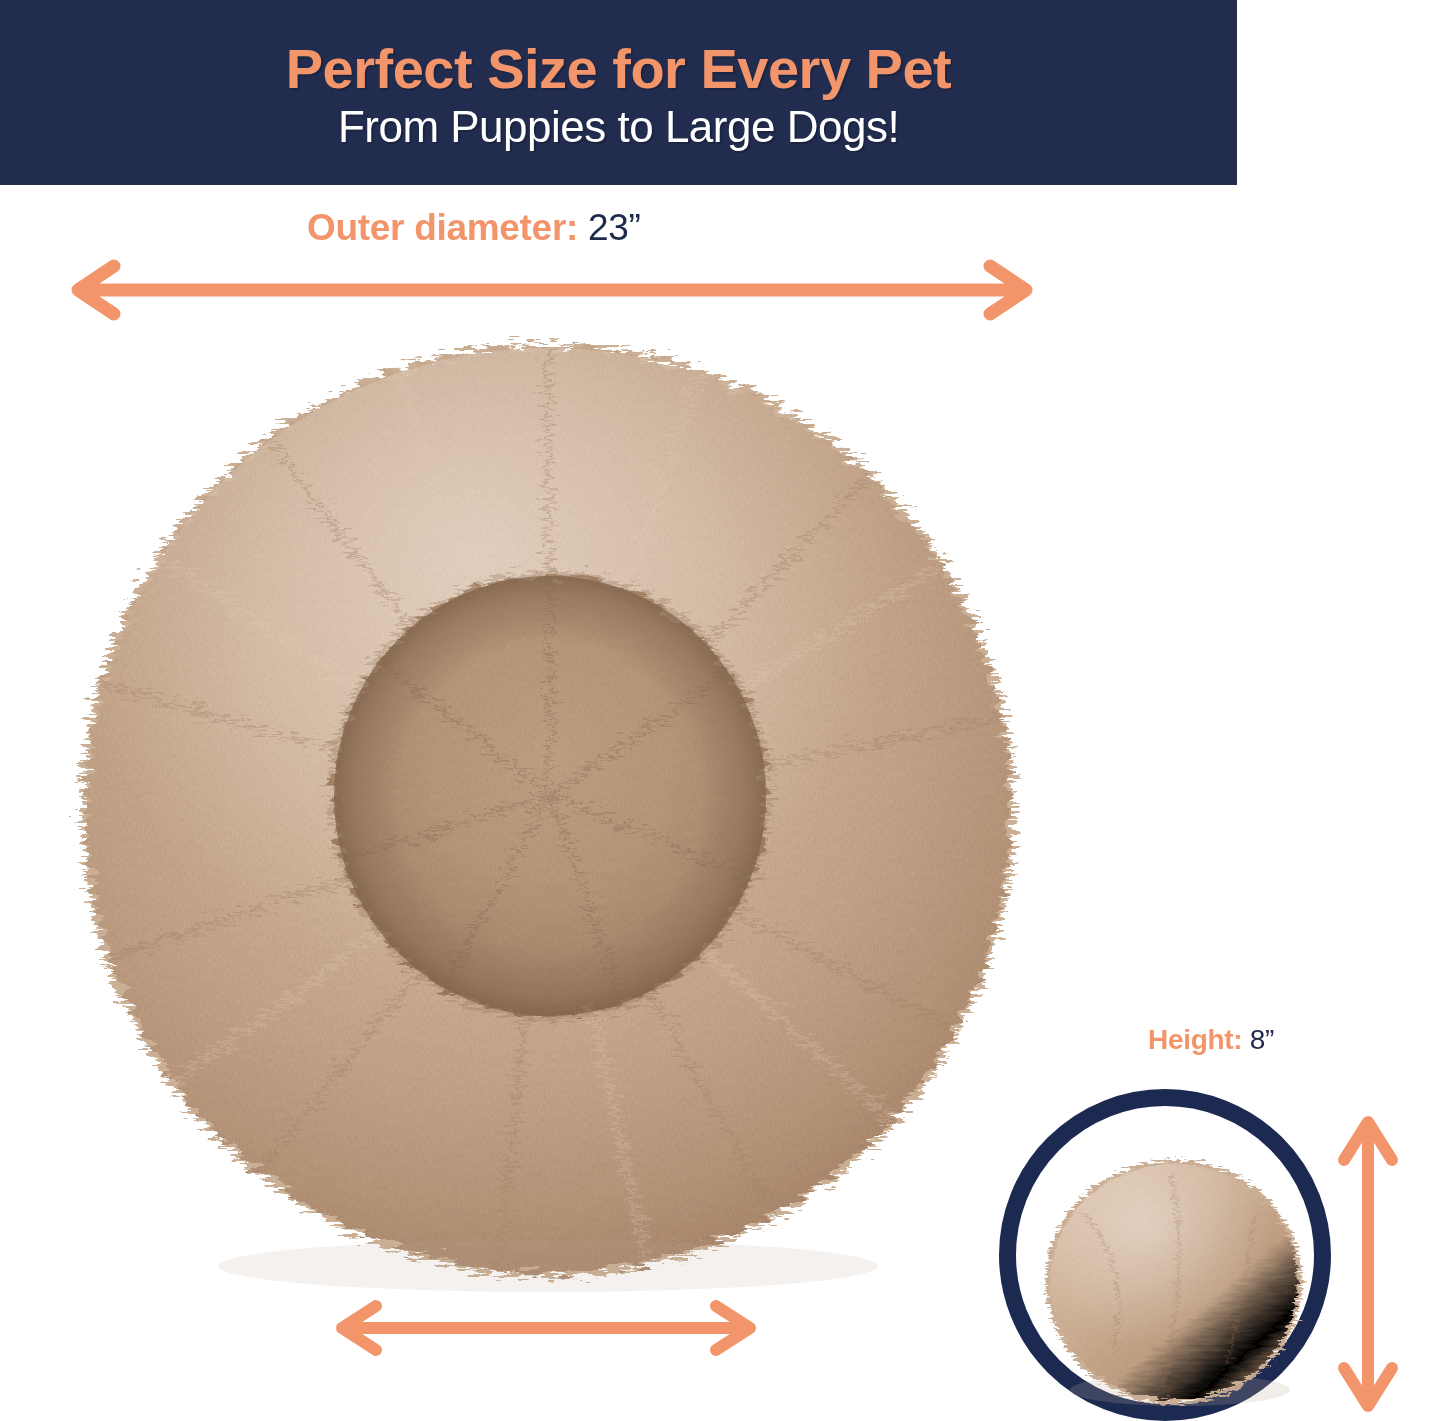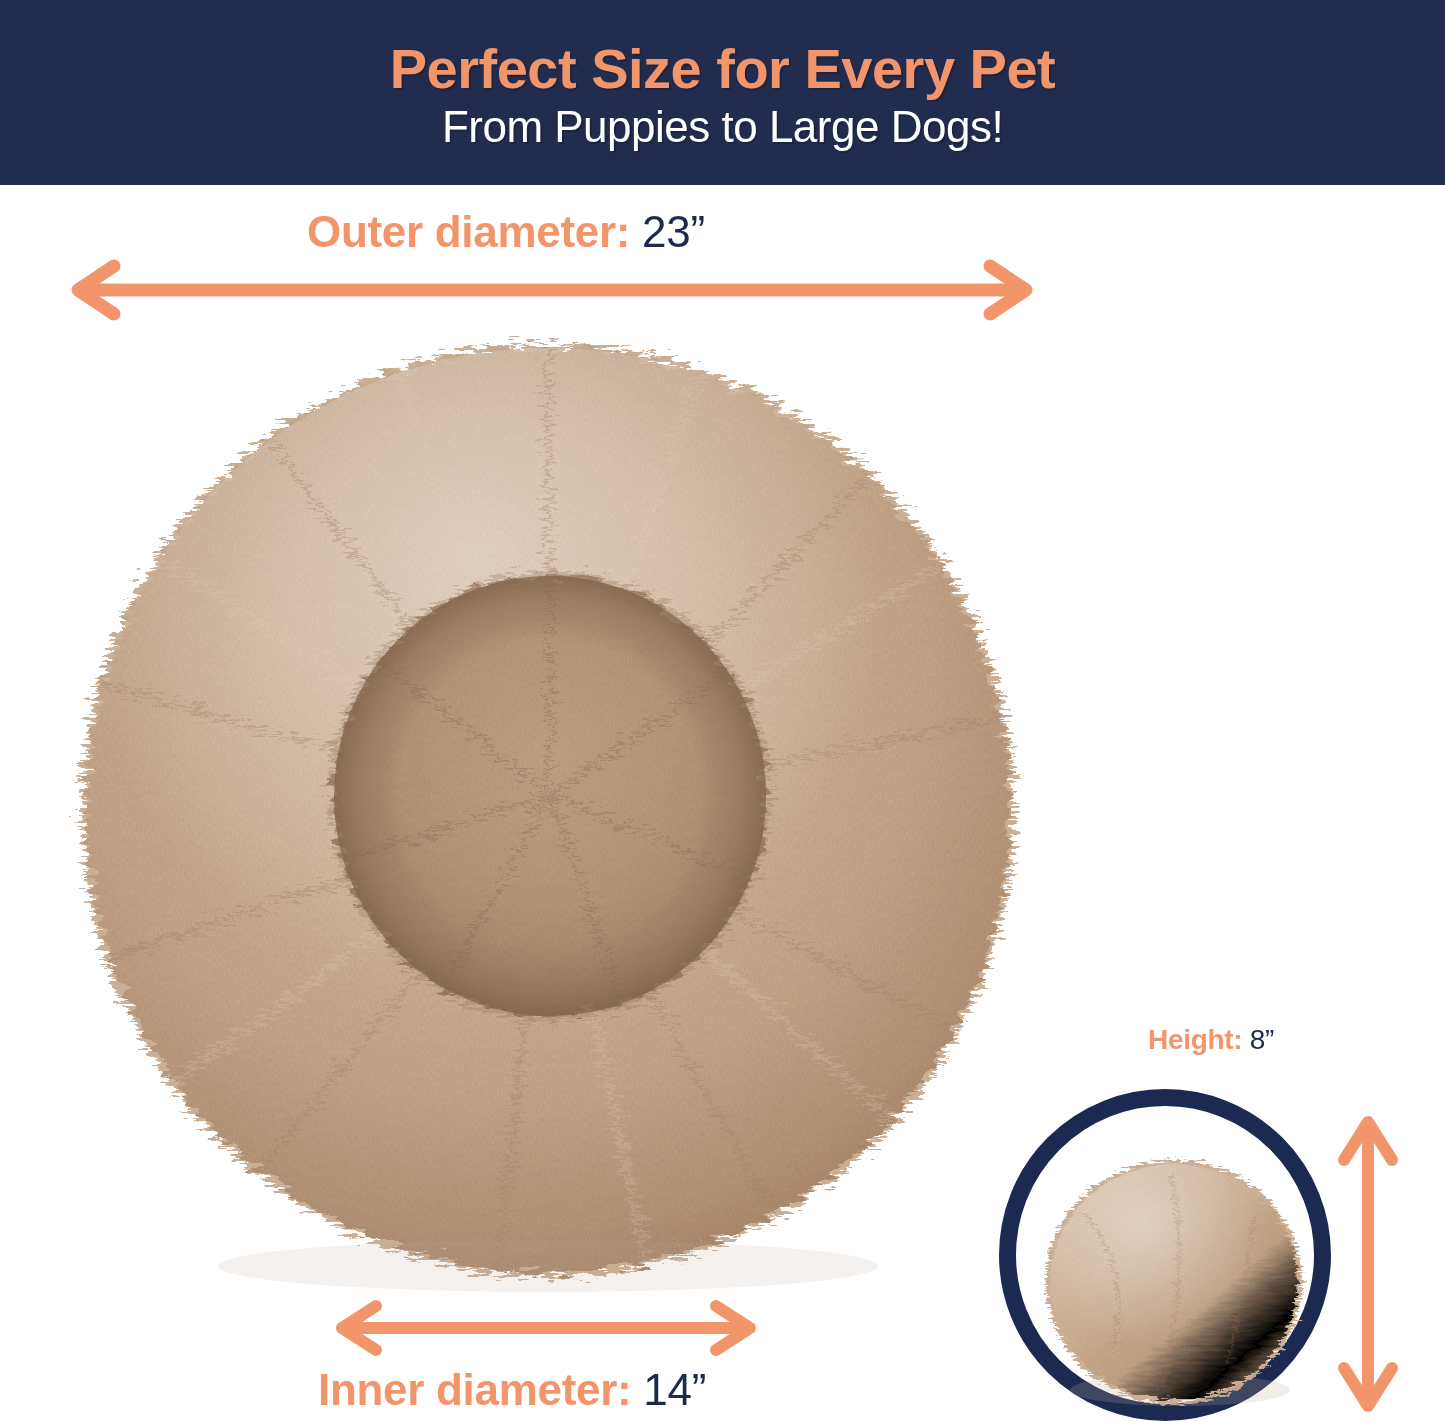--- a/index.html
+++ b/index.html
@@ -18,21 +18,21 @@
     width: 1445px;
     height: 1421px;
     background: #ffffff;
     overflow: hidden;
   }
 
   
   #banner {
     position: absolute;
     left: 0; top: 0;
-    width: 1445px;
+    width: 1237px;
     height: 185px;
     background: #212c4f;
     display: flex;
     flex-direction: column;
     align-items: center;
     justify-content: center;
     box-sizing: border-box;
     padding-top: 6px;
   }
   #banner-title {
@@ -52,21 +52,21 @@
     line-height: 1.08;
     margin-top: 4px;
     text-shadow: 2px 2px 0 rgba(0,0,0,0.18);
     white-space: nowrap;
   }
 
   
   .dim-label {
     position: absolute;
     white-space: nowrap;
-    font-size: 44px;
+    font-size: 37px;
     font-weight: bold;
     letter-spacing: -0.3px;
   }
   .dim-label .lbl { color: #f3956a; }
   .dim-label .val { color: #1d2a4d; font-weight: normal; }
 
   #outer-label { left: 307px; top: 207px; }
   #inner-label { left: 318px; top: 1365px; }
   #height-label { left: 1148px; top: 1024px; font-size: 28px; }
 
@@ -238,24 +238,20 @@
   </svg>
 
   <svg id="inner-arrow" class="arrow-svg" width="436" height="52" viewBox="0 0 436 52">
     <g fill="none" stroke="#f3956a" stroke-width="12" stroke-linecap="round" stroke-linejoin="round">
       <line x1="22" y1="26" x2="414" y2="26"></line>
       <polyline points="48,4 14,26 48,48"></polyline>
       <polyline points="388,4 422,26 388,48"></polyline>
     </g>
   </svg>
 
-  <div id="inner-label" class="dim-label">
-    <span class="lbl">Inner diameter:</span>
-    <span class="val">14”</span>
-  </div>
 
   <div id="height-label" class="dim-label">
     <span class="lbl">Height:</span>
     <span class="val">8”</span>
   </div>
 
   <div id="inset-ring"></div>
 
   <svg id="bed-inset" viewBox="0 0 300 290">
     <defs>

